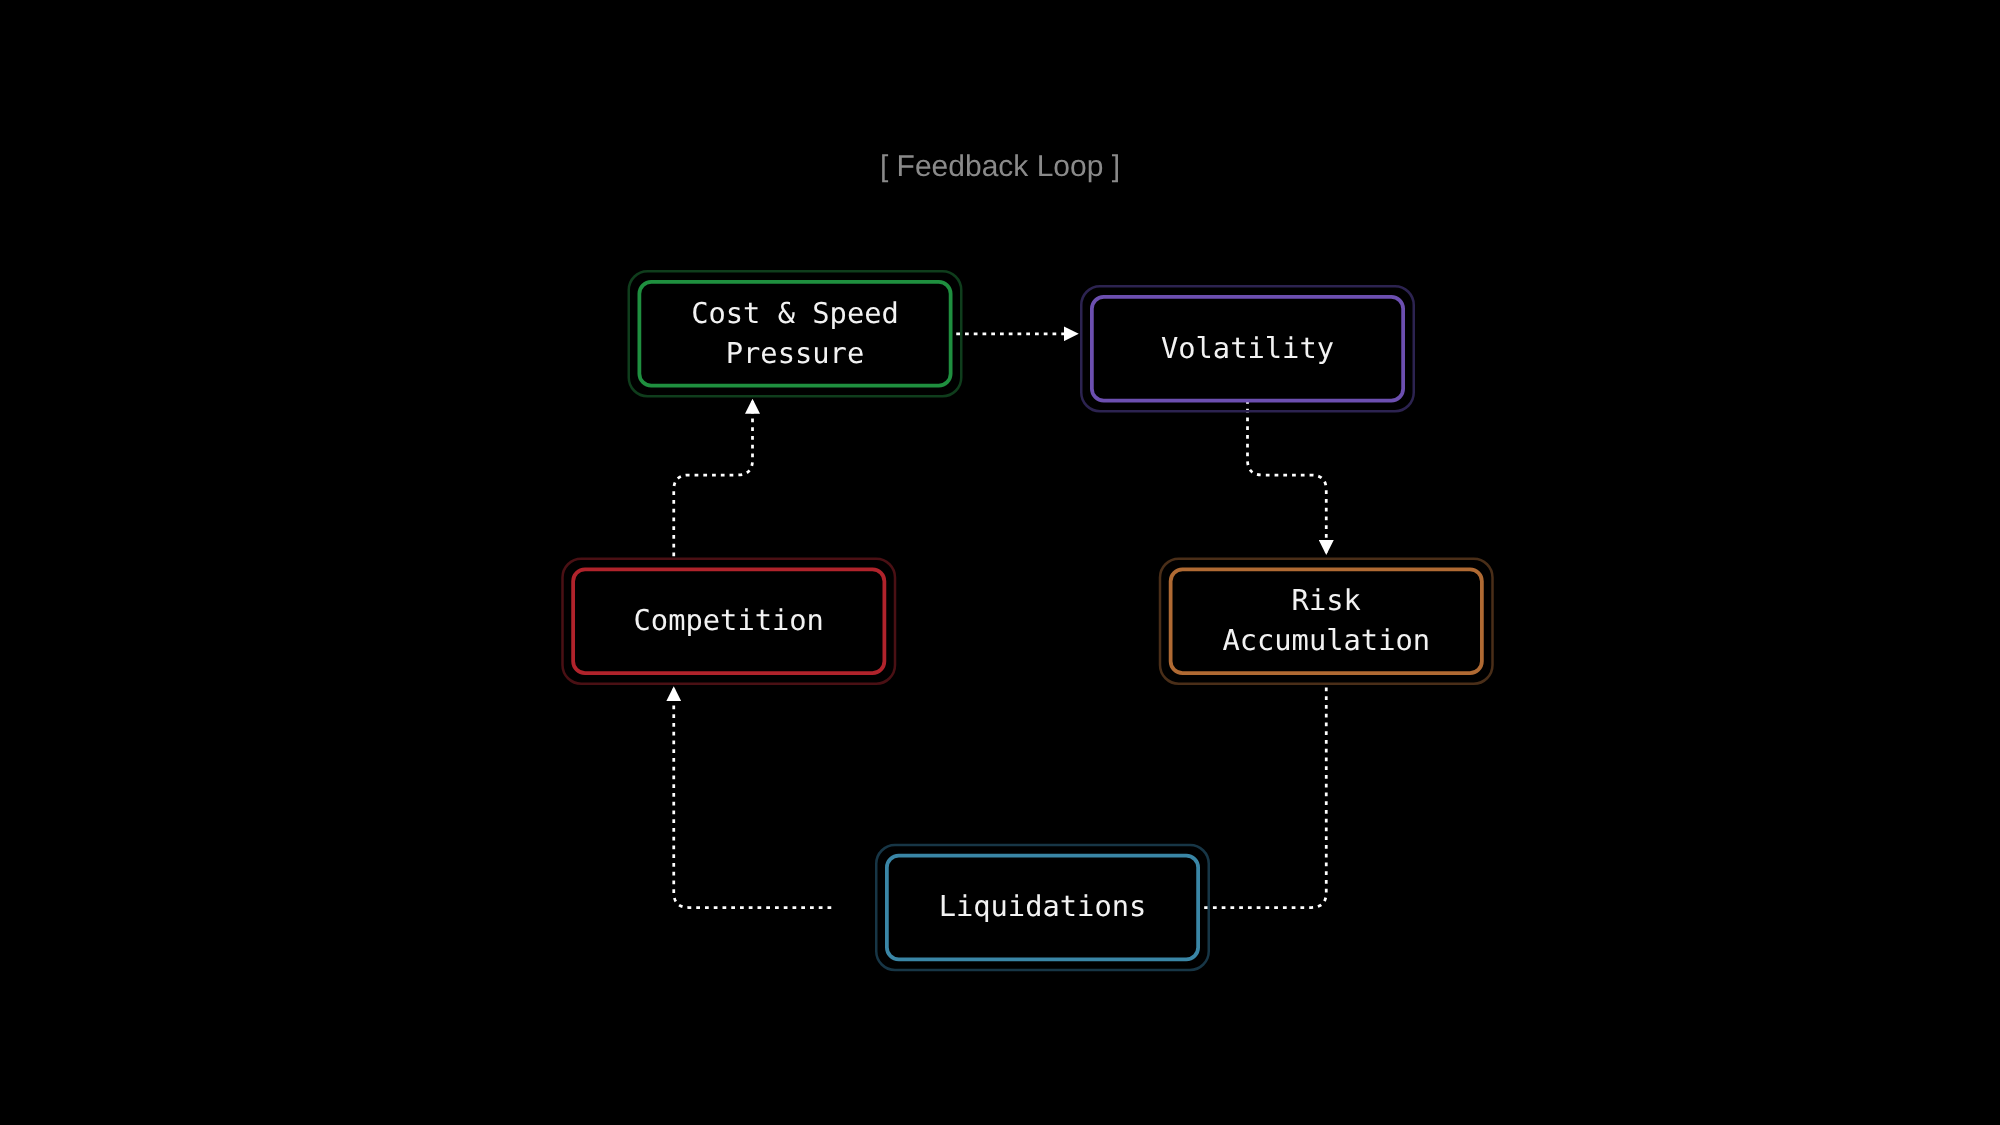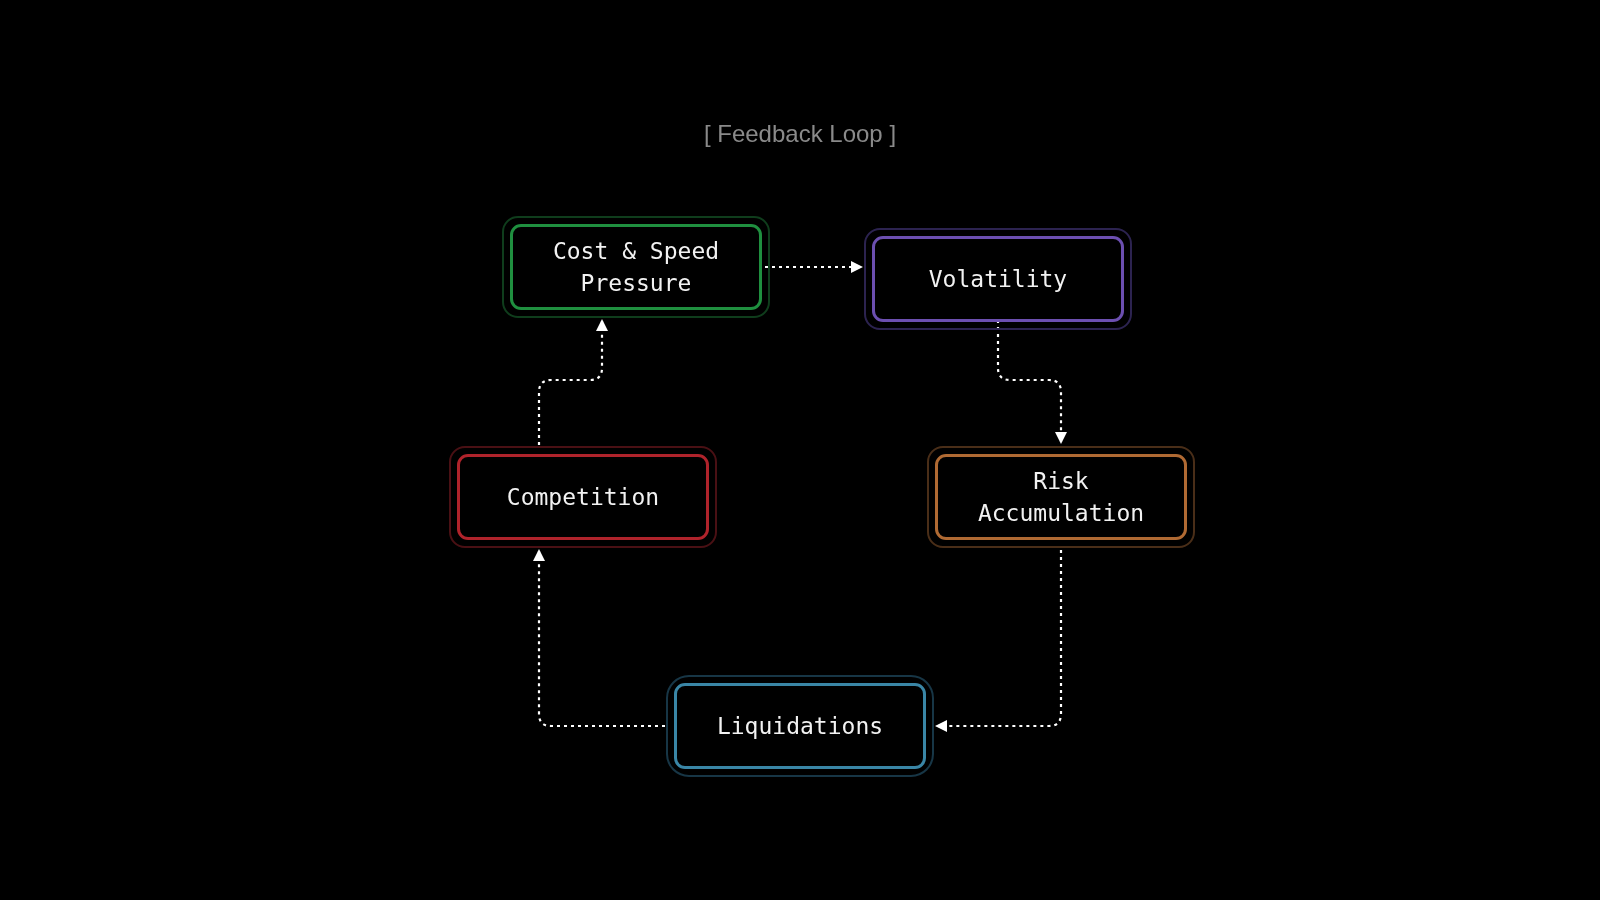--- a/index.html
+++ b/index.html
@@ -46,18 +46,18 @@
   <div class="inner" style="border-color: rgb(31, 143, 63);">Cost &amp; Speed
 Pressure</div>
 </div>
 <div class="node" id="node-volatility" style="left: 864px; top: 216px; border-color: rgb(44, 35, 80); margin-top: 12px;">
   <div class="inner" style="border-color: rgb(108, 79, 176);">Volatility</div>
 </div>
 <div class="node" id="node-risk" style="left: 927px; top: 446px; border-color: rgb(74, 46, 24);">
   <div class="inner" style="border-color: rgb(176, 106, 51);">Risk
 Accumulation</div>
 </div>
-<div class="node" id="node-liquidations" style="left: 666px; top: 675px; border-color: rgb(23, 54, 70); border-radius: 23px;">
+<div class="node" id="node-liquidations" style="left: 700px; top: 675px; border-color: rgb(23, 54, 70);">
   <div class="inner" style="border-color: rgb(58, 134, 166);">Liquidations</div>
 </div>
 <div class="node" id="node-competition" style="left: 405px; top: 446px; border-color: rgb(74, 16, 20); margin-left: 44px;">
   <div class="inner" style="border-color: rgb(176, 35, 43);">Competition</div>
 </div>
 
 </body></html>

